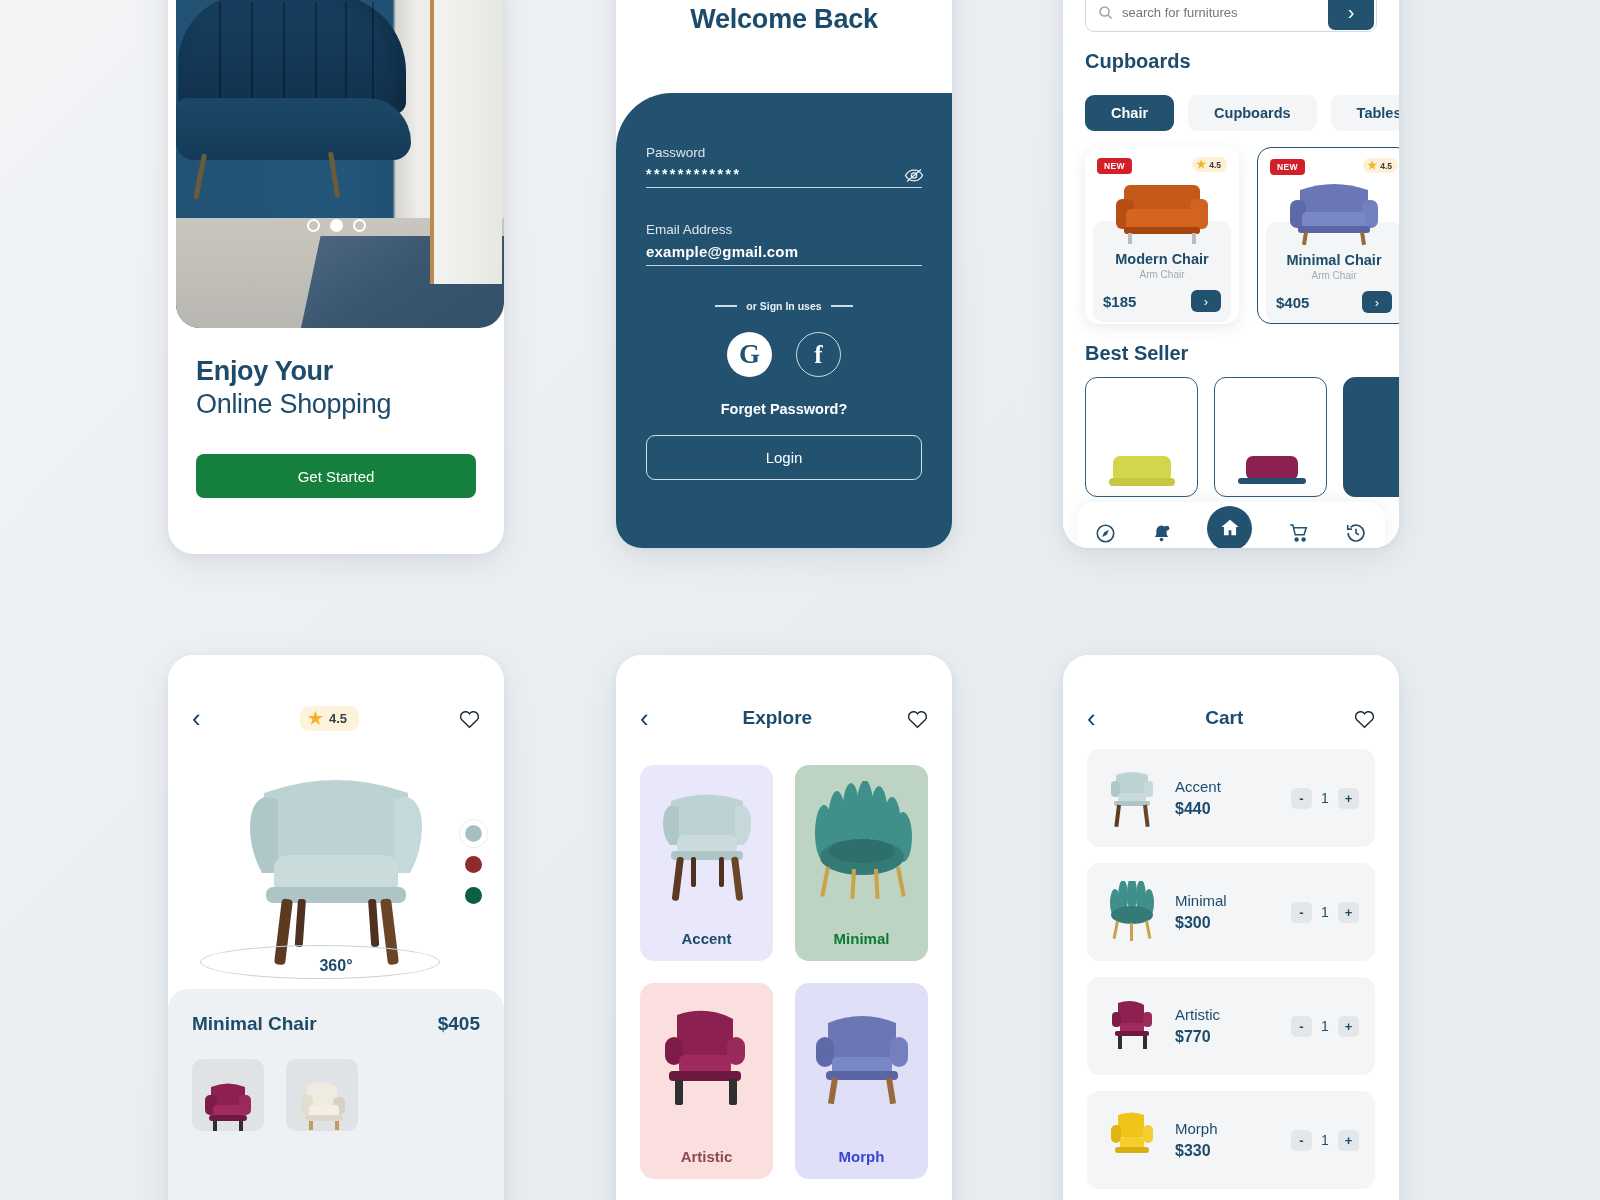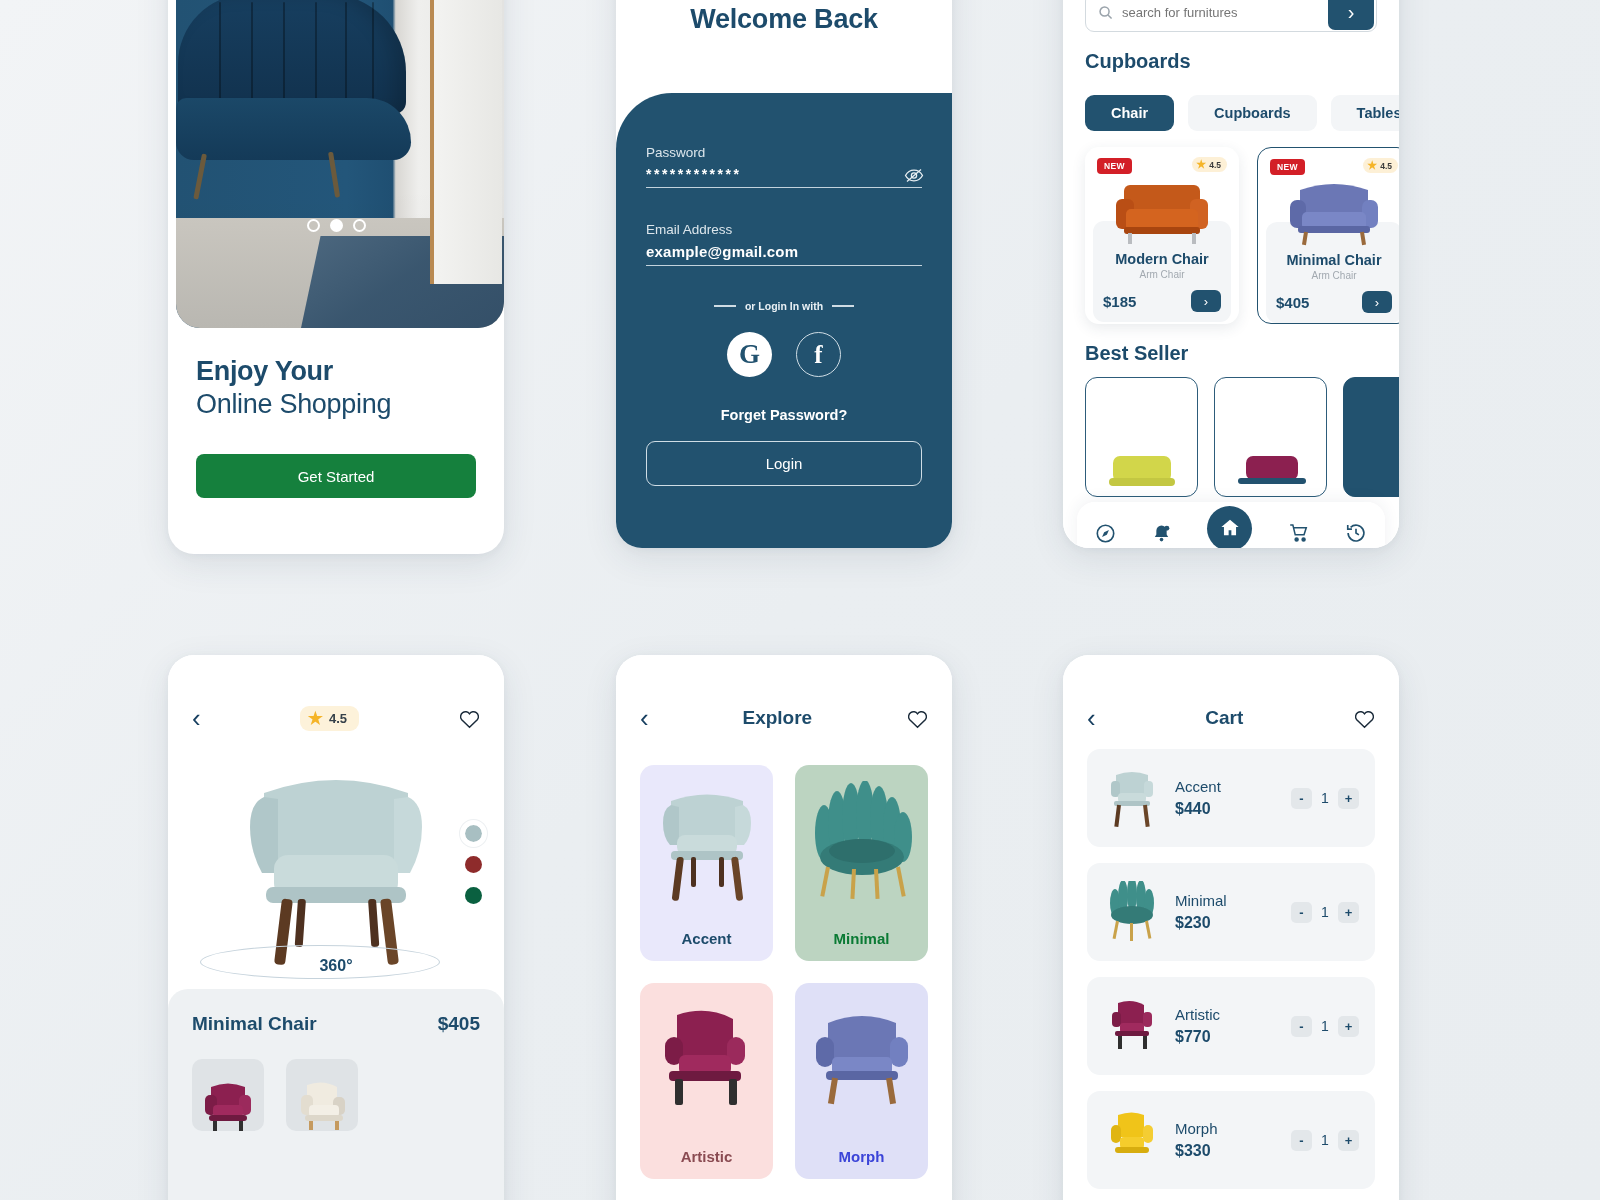--- a/index.html
+++ b/index.html
@@ -86,21 +86,21 @@
     margin-top:6px; }
   .divider .ln { width:22px; height:1.5px; background:#cfdce4; }
   .divider span { color:#eaf1f5; font-size:10.5px; font-weight:bold; }
   .socials { display:flex; justify-content:center; gap:24px; margin-top:20px; }
   .soc { width:45px; height:45px; border-radius:50%; display:flex;
     align-items:center; justify-content:center; }
   .soc.g { background:#fff; color:#22526f; font-size:27px; font-weight:bold;
     font-family:"Liberation Serif", serif; }
   .soc.f { border:1.5px solid #cfdde5; color:#fff; font-size:25px; font-weight:bold;
     font-family:"Liberation Serif", serif; }
-  .forget { text-align:center; color:#fff; font-size:14.5px; font-weight:bold; margin-top:30px; }
+  .forget { text-align:center; color:#fff; font-size:14.5px; font-weight:bold; margin-top:24px; }
   .login-btn { margin-top:18px; height:45px; border:1.4px solid #cfdde5; border-radius:9px;
     color:#fff; font-size:15px; display:flex; align-items:center; justify-content:center; }
 
   
   .s3 { height:100%; position:relative; background:#fff; padding:84px 22px 0 22px; overflow:hidden; }
   .search { display:flex; align-items:center; height:40px; border:1px solid #d3dadf;
     border-radius:9px; padding-left:12px; background:#fff; }
   .mag { width:15px; height:15px; flex:0 0 auto; }
   .search input { flex:1; border:0; outline:0; font-size:13px; color:#9aa3ab;
     padding-left:9px; font-family:"Liberation Sans", sans-serif; background:transparent; }
@@ -256,21 +256,21 @@
 
         <div class="fld">
           <div class="fld-label">Email Address</div>
           <div class="fld-row">
             <div class="fld-val">example@gmail.com</div>
           </div>
         </div>
 
         <div class="divider">
           <span class="ln"></span>
-          <span>or Login In with</span>
+          <span>or Sign In uses</span>
           <span class="ln"></span>
         </div>
 
         <div class="socials">
           <div class="soc g">G</div>
           <div class="soc f">f</div>
         </div>
 
         <div class="forget">Forget Password?</div>
         <div class="login-btn">Login</div>
@@ -615,21 +615,21 @@
                 <ellipse cx="44" cy="22" rx="5" ry="14"></ellipse>
               </g>
               <ellipse cx="27" cy="34" rx="21" ry="9" fill="#347b77"></ellipse>
               <rect x="11" y="40" width="3" height="18" fill="#c9a24a" transform="rotate(11 12 40)"></rect>
               <rect x="25" y="42" width="3" height="18" fill="#c9a24a"></rect>
               <rect x="40" y="40" width="3" height="18" fill="#c9a24a" transform="rotate(-11 41 40)"></rect>
             </svg>
           </span>
           <span class="cinfo">
             <span class="cname">Minimal</span>
-            <div class="cprice">$230</div>
+            <div class="cprice">$300</div>
           </span>
           <span class="stepper">
             <span class="stp">-</span>
             <span class="qty">1</span>
             <span class="stp">+</span>
           </span>
         </div>
 
         <div class="citem">
           <span class="cimg">

